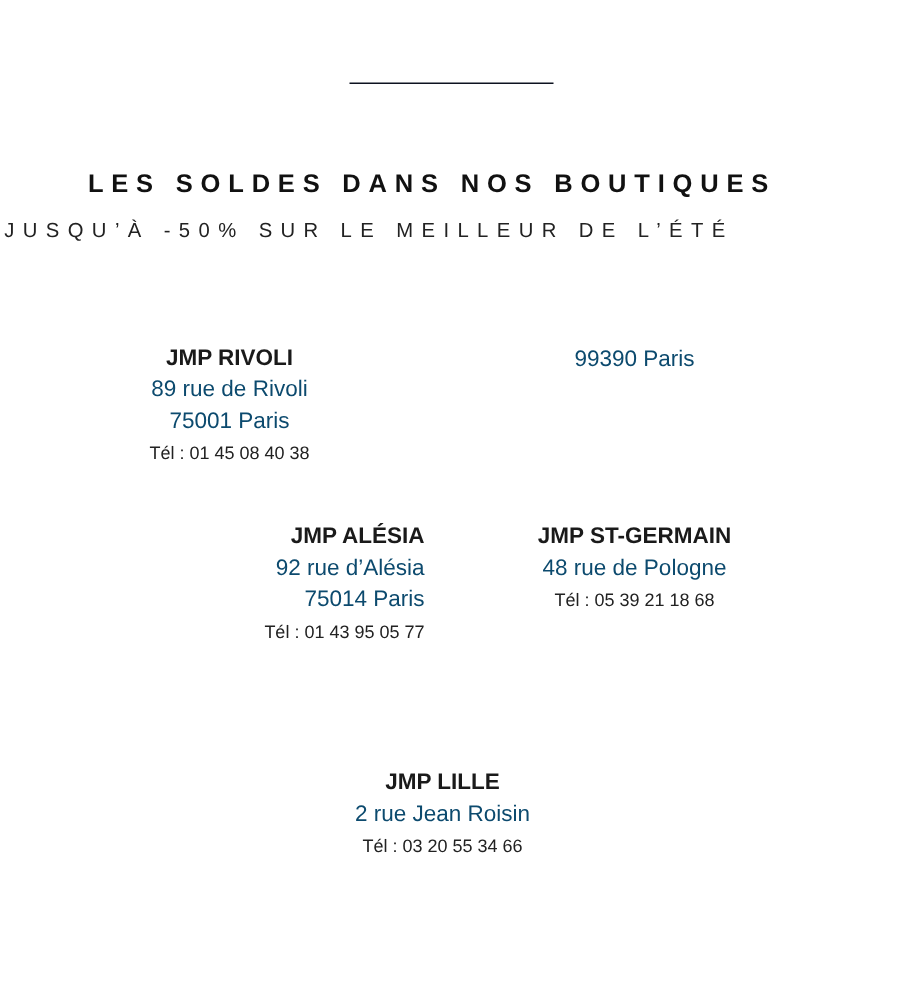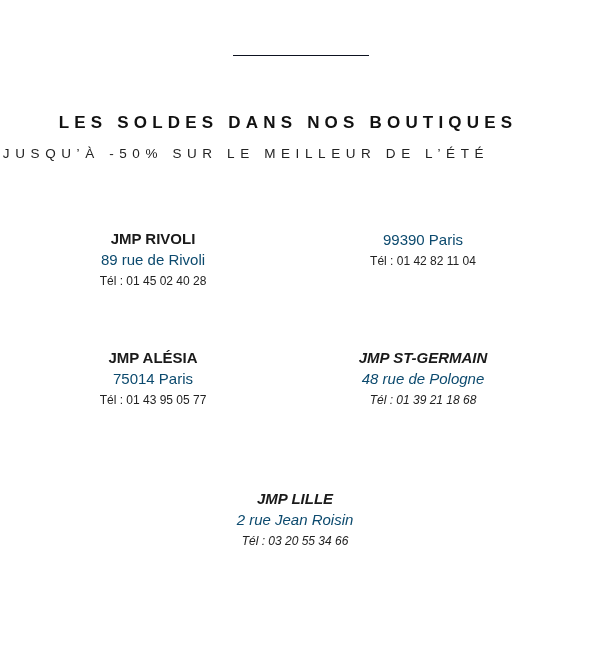--- a/index.html
+++ b/index.html
@@ -10,52 +10,53 @@
     .title { position: absolute; left: 0; width: 576px; top: 113px; text-align: center;
              font-weight: bold; font-size: 17px; letter-spacing: 5.2px; color: #111; }
     .subtitle { position: absolute; left: 0; width: 492px; top: 146px; text-align: center;
                 font-size: 13.5px; letter-spacing: 5.6px; color: #222; }
     .store { position: absolute; width: 260px; text-align: center; }
     .store .name { font-weight: bold; font-size: 15px; line-height: 20px; color: #1a1a1a; }
     .store .line { font-size: 15px; line-height: 21px; color: #0c4a6e; }
     .store .tel { font-size: 12px; line-height: 22px; color: #222; }
     .s0 { left: 23px; top: 229px; }
     .s1 { left: 293px; top: 229px; }
-    .s2 { left: 23px; top: 348px; }
-    .s3 { left: 293px; top: 348px; font-style: italic; }
-    .s4 { left: 165px; top: 489px; width: 260px; font-style: italic; }
+    .s2 { left: 23px; top: 348px; text-align: right; }
+    .s3 { left: 293px; top: 348px; }
+    .s4 { left: 165px; top: 512px; width: 260px; }
   </style>
 </head>
 <body>
 
 <div class="divider"></div>
 
 <div class="title">LES SOLDES DANS NOS BOUTIQUES</div>
 <div class="subtitle">JUSQU’À -50% SUR LE MEILLEUR DE L’ÉTÉ</div>
 
 <div class="store s0">
   <div class="name">JMP RIVOLI</div>
   <div class="line">89 rue de Rivoli</div>
-  <div class="tel">Tél : 01 45 02 40 28</div>
+  <div class="line">75001 Paris</div>
+  <div class="tel">Tél : 01 45 08 40 38</div>
 </div>
 
 <div class="store s1">
   <div class="line">99390 Paris</div>
-  <div class="tel">Tél : 01 42 82 11 04</div>
 </div>
 
 <div class="store s2">
   <div class="name">JMP ALÉSIA</div>
+  <div class="line">92 rue d’Alésia</div>
   <div class="line">75014 Paris</div>
   <div class="tel">Tél : 01 43 95 05 77</div>
 </div>
 
 <div class="store s3">
   <div class="name">JMP ST-GERMAIN</div>
   <div class="line">48 rue de Pologne</div>
-  <div class="tel">Tél : 01 39 21 18 68</div>
+  <div class="tel">Tél : 05 39 21 18 68</div>
 </div>
 
 <div class="store s4">
   <div class="name">JMP LILLE</div>
   <div class="line">2 rue Jean Roisin</div>
   <div class="tel">Tél : 03 20 55 34 66</div>
 </div>
 
 </body></html>

